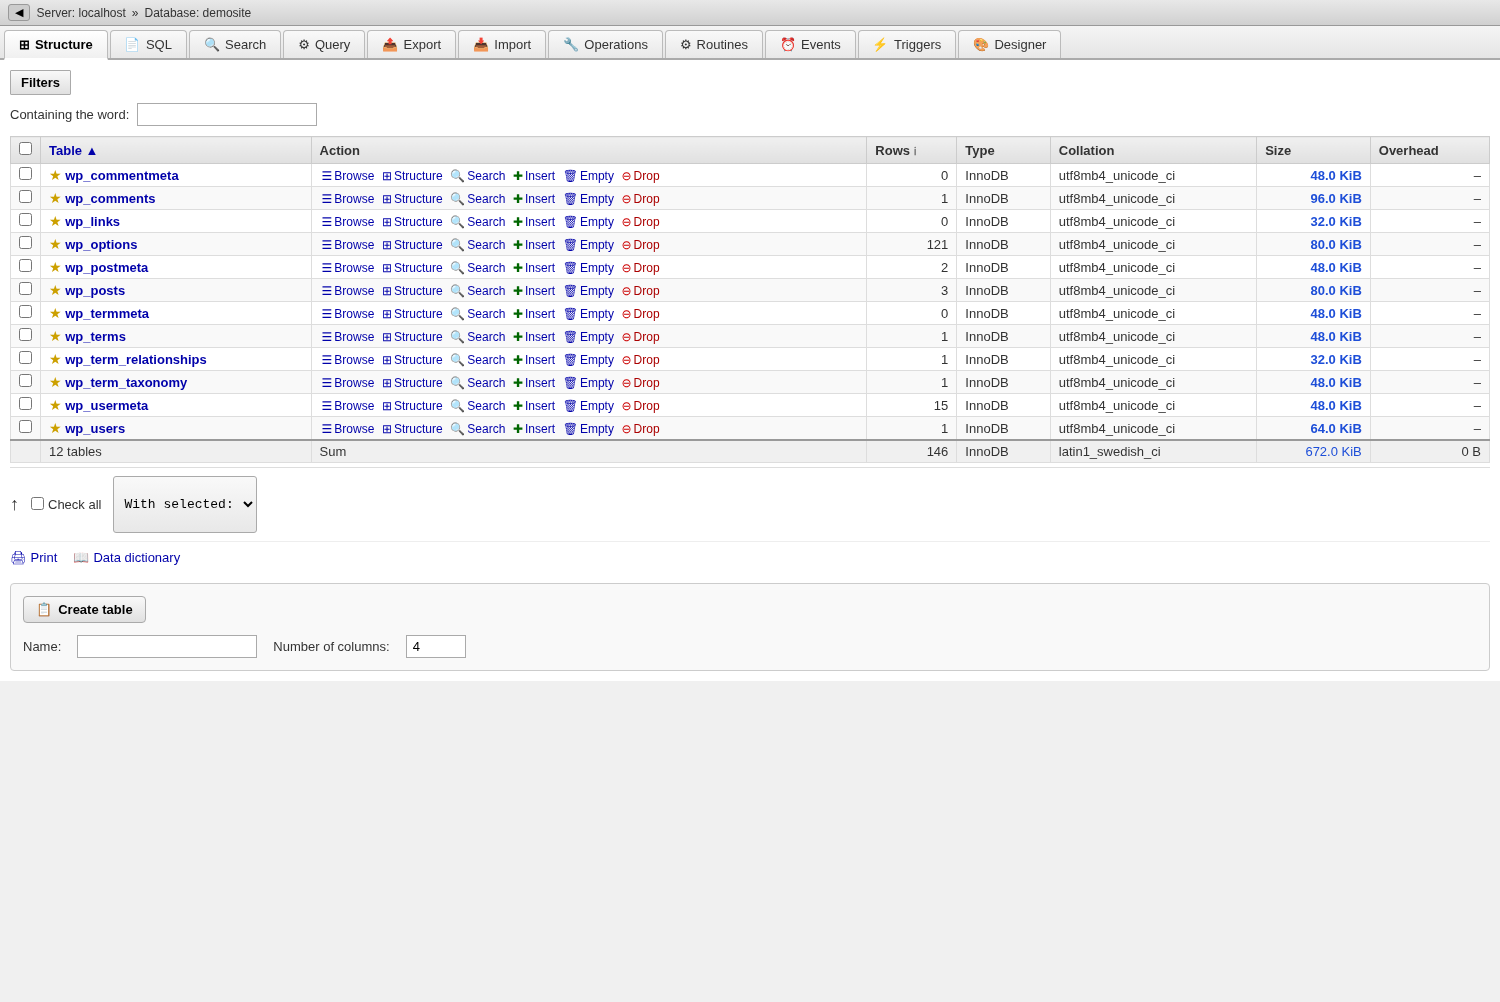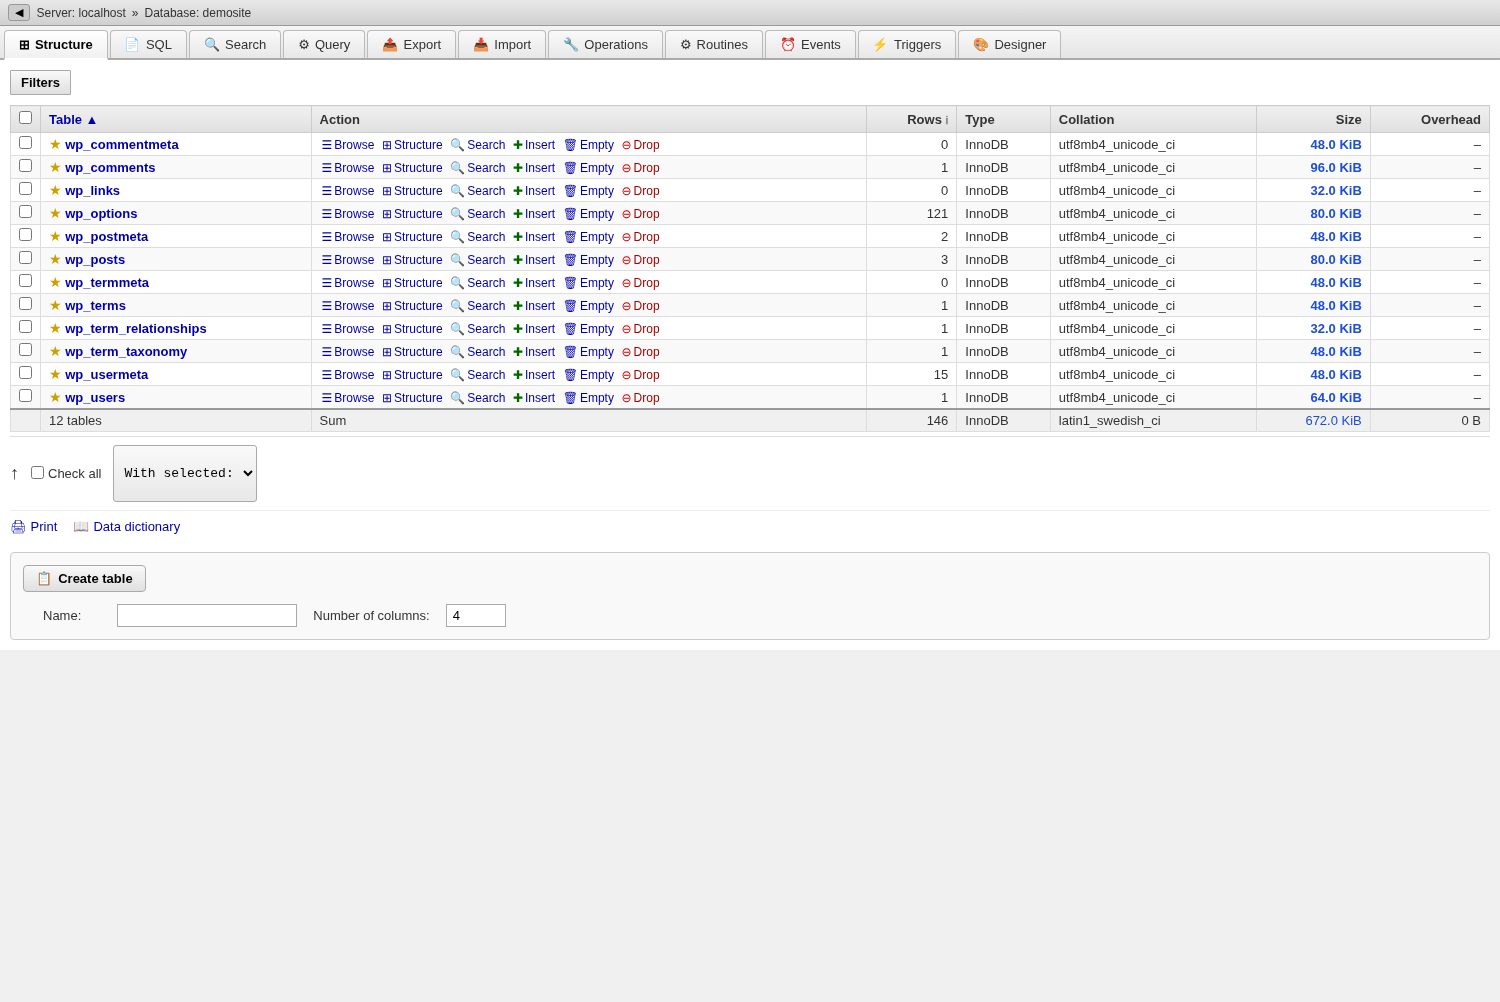--- a/index.html
+++ b/index.html
@@ -93,21 +93,21 @@
     }
     .tables-table th {
       background: linear-gradient(to bottom, #f0f0f0, #e0e0e0);
       border: 1px solid #ccc;
       padding: 5px 8px;
       text-align: left;
       font-size: 13px;
       white-space: nowrap;
     }
     .tables-table th.sorted { color: #00a; padding-left: 8px; }
-    .tables-table th.right { text-align: right; }
+    .tables-table th.right { text-align: left; }
     .tables-table td {
       border: 1px solid #ddd;
       padding: 3px 8px;
       font-size: 13px;
       white-space: nowrap;
     }
     .tables-table tr:nth-child(even) td { background: #f9f9f9; }
     .tables-table td.right { text-align: right; }
     .tables-table td.bold { font-weight: normal; }
 
@@ -199,21 +199,20 @@
       display: flex;
       align-items: center;
       gap: 6px;
       margin-bottom: 12px;
     }
 
     .create-form-row {
       display: flex;
       align-items: center;
       gap: 16px;
-      margin-left: 20px;
     }
     .create-form-row label { font-size: 13px; }
     .create-form-row input {
       border: 1px solid #aaa;
       padding: 3px 6px;
       font-size: 13px;
       width: 180px;
     }
     .create-form-row .col-input {
       width: 60px;
@@ -276,20 +275,24 @@
     <div class="nav-tab">
       <span>🎨</span>
       <span>Designer</span>
     </div>
   </div>
 
 <div class="main-content">
 
   <div class="filters-section">
     <button class="filters-btn">Filters</button>
+    <div class="filter-row">
+      <label>Containing the word:</label>
+      <input class="filter-input" type="text" style="">
+    </div>
   </div>
 
   <table class="tables-table" id="tables-table">
     <thead>
       <tr>
         <th class="checkbox-col"><input type="checkbox" style=""></th>
         <th class="sorted">Table ▲</th>
         <th>Action</th>
         <th class="right">Rows <span class="info-icon" title="May be approximate">ℹ</span></th>
         <th>Type</th>

